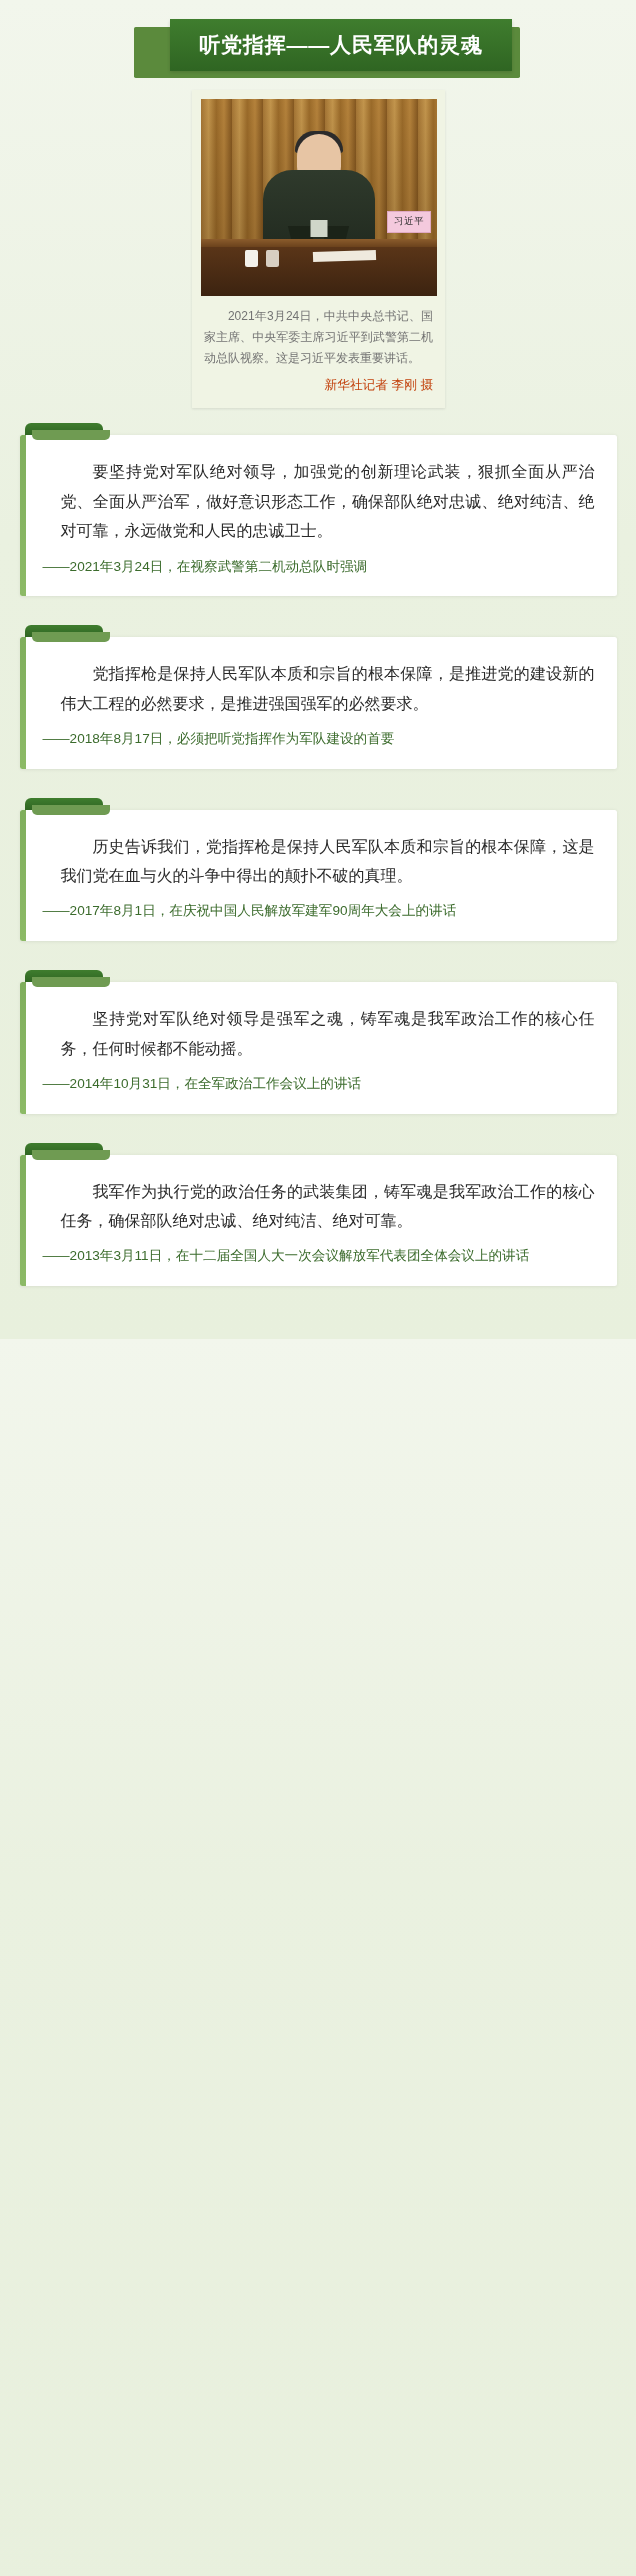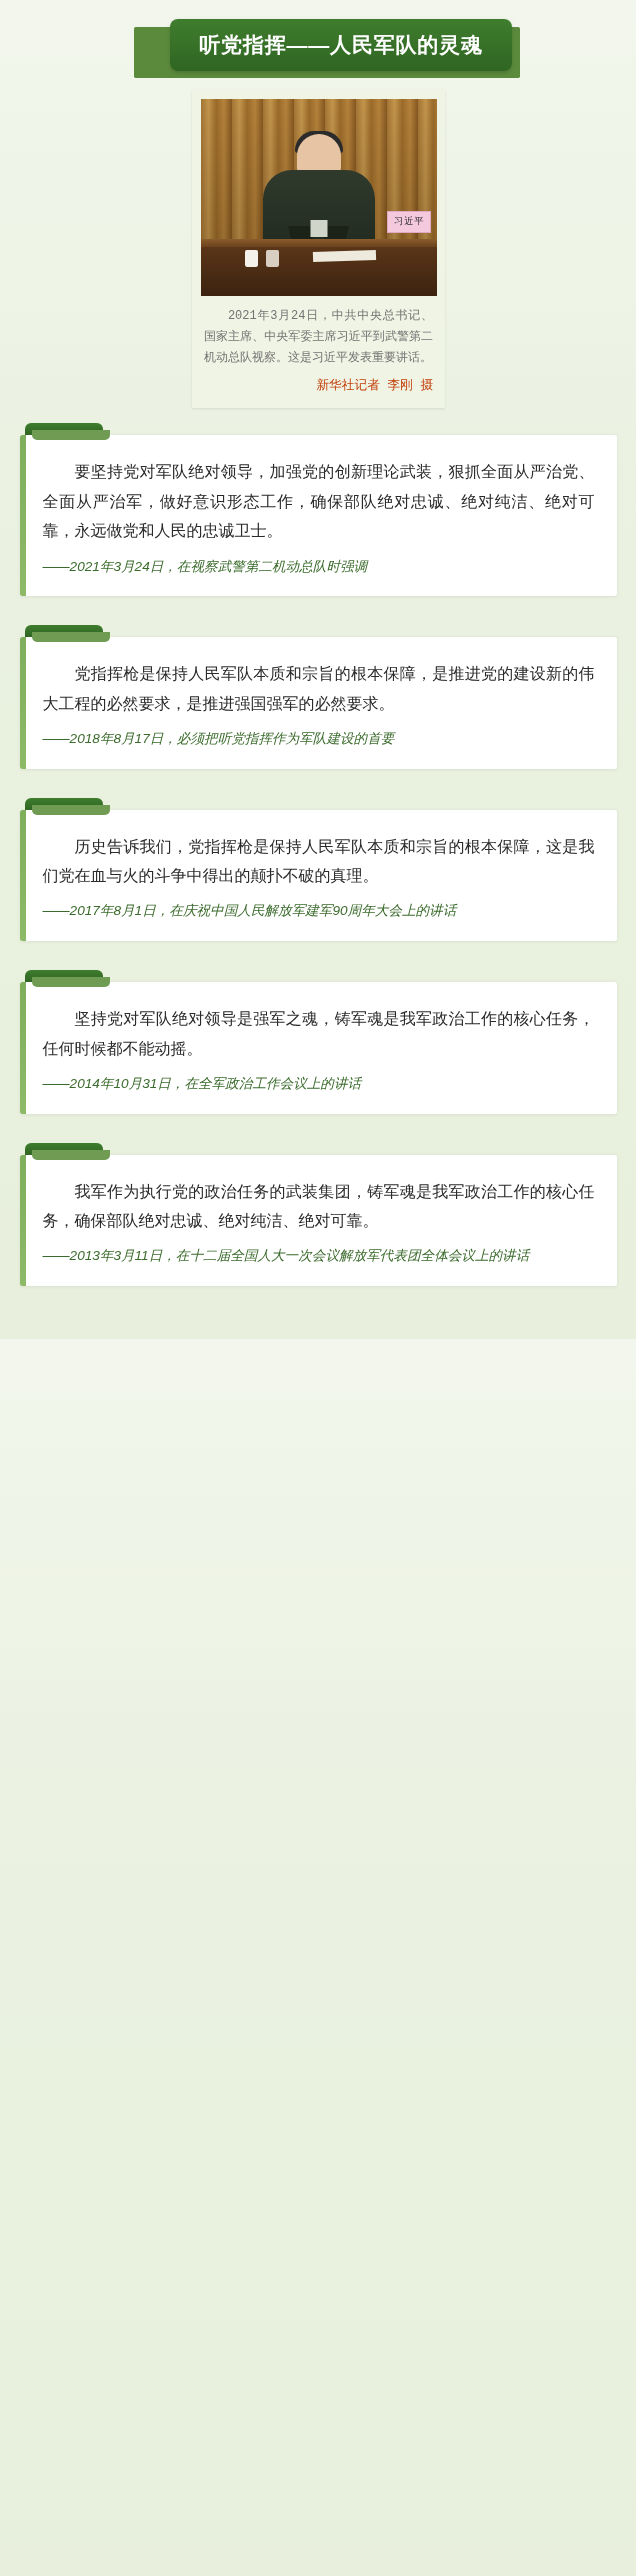--- a/index.html
+++ b/index.html
@@ -35,34 +35,33 @@
   }
   .banner-main {
     position: relative;
     z-index: 1;
     background: linear-gradient(180deg, #3f7d2e 0%, #2f6522 100%);
     color: #ffffff;
     font-size: 21px;
     font-weight: bold;
     letter-spacing: 0.8px;
     padding: 12px 29px 12.7px 29px;
-    border-radius: 8px;
+    border-radius: 0;
     white-space: nowrap;
     box-shadow: 0 1.7px 3.4px rgba(0,0,0,0.15);
     margin-left: 45px;
   }
 
   
   .photo-card {
     width: 253px;
     margin: 6.8px auto 0 auto;
     background: #f0f4e4;
     padding: 8.5px 8.5px 5.1px 8.5px;
     box-shadow: 0 0.8px 2.5px rgba(0,0,0,0.10);
-    font-family: Liberation Mono, monospace;
   }
   .photo {
     width: 236px;
     height: 197px;
     position: relative;
     overflow: hidden;
     background: #6b4a2c;
     display: block;
   }
   
@@ -233,28 +232,28 @@
     width: 6px;
     background: linear-gradient(180deg, #7fae5c 0%, #8cba66 100%);
     border-radius: 2.5px 0 0 2.5px;
   }
   .quote-text {
     font-size: 16px;
     line-height: 1.85;
     color: #2a2a2a;
     text-align: justify;
     text-indent: 2em;
+    margin-left: 18px;
   }
   .quote-src {
     margin-top: 8.5px;
     font-size: 13.6px;
     line-height: 1.7;
     color: #3b6b2c;
     text-align: justify;
-    font-style: italic;
   }
 </style>
 </head>
 <body>
 
 <div class="banner-wrap">
   <div class="banner">
     <div class="banner-shadow"></div>
     <div class="banner-main">听党指挥——人民军队的灵魂</div>
   </div>

